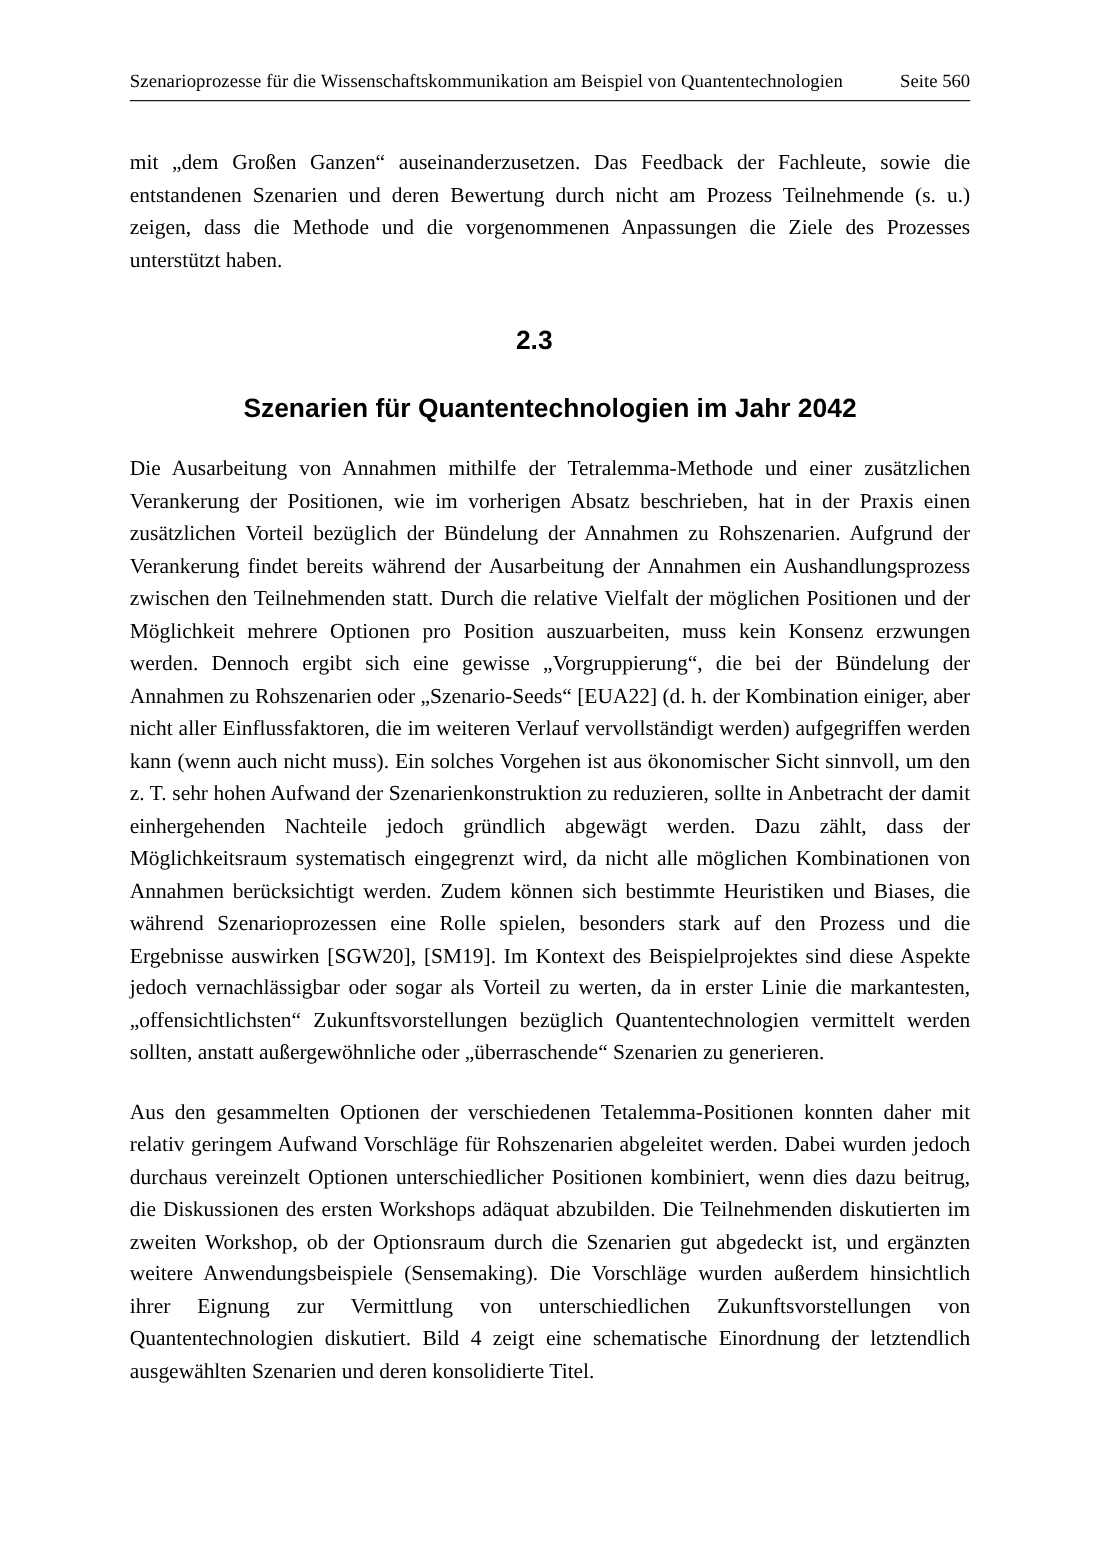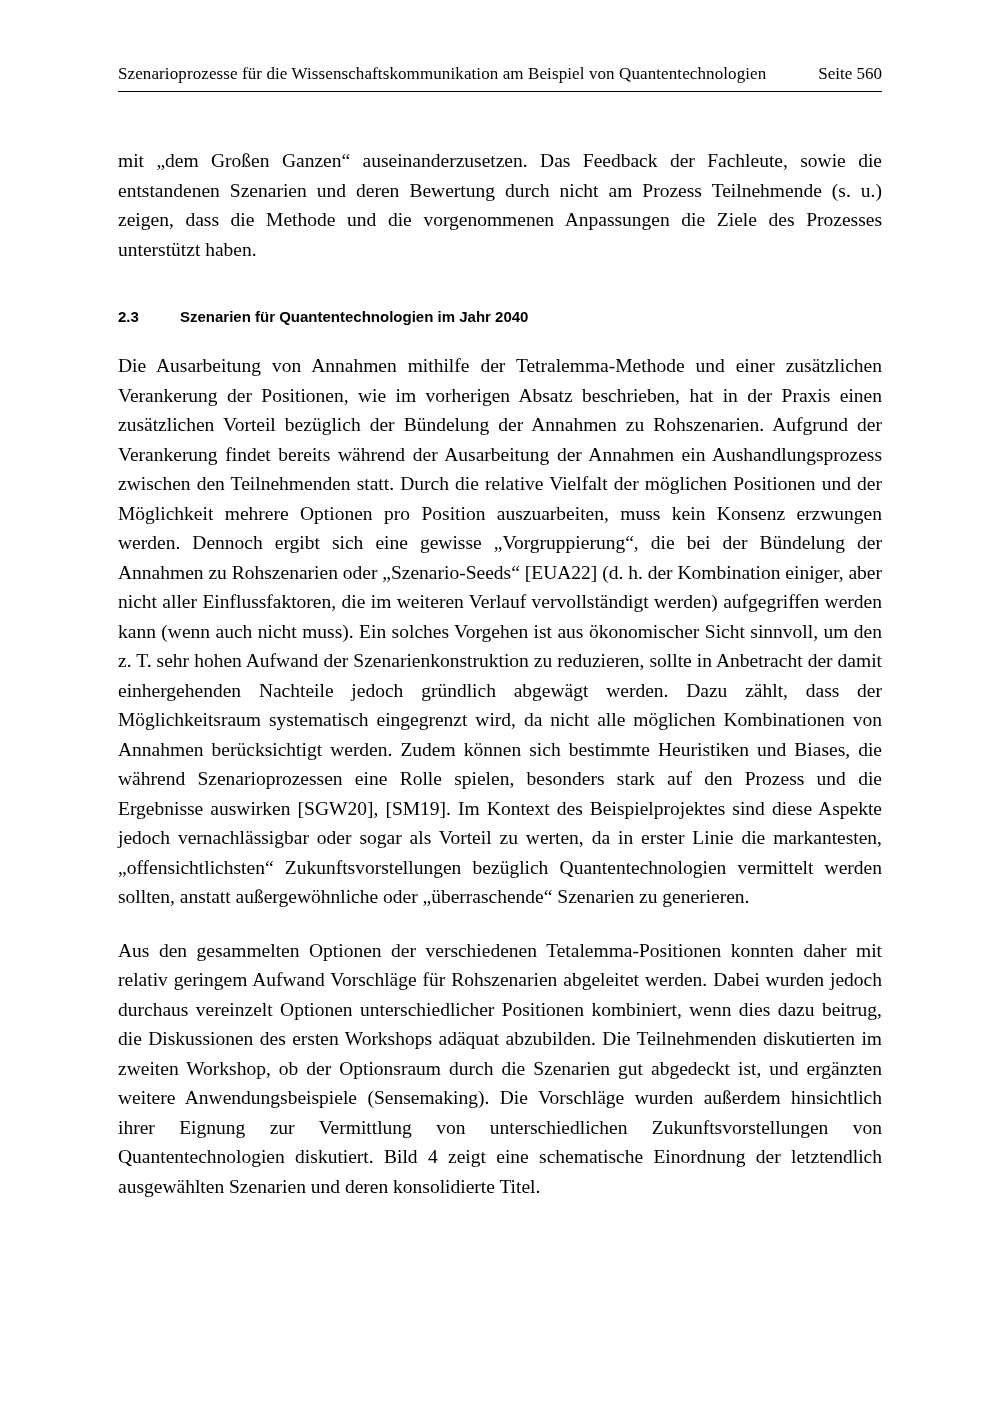--- a/index.html
+++ b/index.html
@@ -26,36 +26,37 @@
     justify-content: space-between;
     align-items: baseline;
     font-size: 17px;
     padding-bottom: 7px;
     border-bottom: 1.5px solid #000000;
   }
   .running-header .running-title {
     letter-spacing: 0.1px;
   }
   .body-text {
-    margin-top: 54px;
+    margin-top: 42px;
   }
   p.para {
     font-size: 19.5px;
     line-height: 29.5px;
     text-align: justify;
     margin: 0 0 24px 0;
     hyphens: manual;
   }
   .section-heading {
     display: flex;
-    align-items: flex-end;
+    align-items: center;
     font-family: "Liberation Sans", sans-serif;
     font-weight: bold;
-    font-size: 15px;
+    font-size: 24px;
     margin: 44px 0 26px 0;
+    flex-direction: column;
   }
   .section-heading .section-number {
     width: 62px;
     flex: 0 0 62px;
   }
 </style>
 </head>
 <body>
 
 <div class="page">
@@ -64,21 +65,21 @@
     <span class="running-title">Szenarioprozesse für die Wissenschaftskommunikation am Beispiel von Quantentechnologien</span>
     <span class="page-number">Seite 560</span>
   </div>
 
   <div class="body-text">
 
     <p class="para">mit „dem Großen Ganzen“ auseinanderzusetzen. Das Feedback der Fachleute, sowie die entstandenen Szenarien und deren Bewertung durch nicht am Prozess Teilnehmende (s. u.) zeigen, dass die Methode und die vorgenommenen Anpassungen die Ziele des Prozesses unterstützt haben.</p>
 
     <h2 class="section-heading">
       <span class="section-number">2.3</span>
-      <span class="section-title">Szenarien für Quantentechnologien im Jahr 2040</span>
+      <span class="section-title">Szenarien für Quantentechnologien im Jahr 2042</span>
     </h2>
 
     <p class="para">Die Ausarbeitung von Annahmen mithilfe der Tetralemma-Methode und einer zusätzlichen Verankerung der Positionen, wie im vorherigen Absatz beschrieben, hat in der Praxis einen zusätzlichen Vorteil bezüglich der Bündelung der Annahmen zu Rohszenarien. Aufgrund der Verankerung findet bereits während der Ausarbeitung der Annahmen ein Aushandlungsprozess zwischen den Teilnehmenden statt. Durch die relative Vielfalt der möglichen Positionen und der Möglichkeit mehrere Optionen pro Position auszuarbeiten, muss kein Konsenz erzwungen werden. Dennoch ergibt sich eine gewisse „Vorgruppierung“, die bei der Bündelung der Annahmen zu Rohszenarien oder „Szenario-Seeds“ [EUA22] (d. h. der Kombination einiger, aber nicht aller Einflussfaktoren, die im weiteren Verlauf vervollständigt werden) aufgegriffen werden kann (wenn auch nicht muss). Ein solches Vorgehen ist aus ökonomischer Sicht sinnvoll, um den z. T. sehr hohen Aufwand der Szenarienkonstruktion zu reduzieren, sollte in Anbetracht der damit einhergehenden Nachteile jedoch gründlich abgewägt werden. Dazu zählt, dass der Möglichkeitsraum systematisch eingegrenzt wird, da nicht alle möglichen Kombinationen von Annahmen berücksichtigt werden. Zudem können sich bestimmte Heuristiken und Biases, die während Szenarioprozessen eine Rolle spielen, besonders stark auf den Prozess und die Ergebnisse auswirken [SGW20], [SM19]. Im Kontext des Beispielprojektes sind diese Aspekte jedoch vernachlässigbar oder sogar als Vorteil zu werten, da in erster Linie die markantesten, „offensichtlichsten“ Zukunftsvorstellungen bezüglich Quantentechnologien vermittelt werden sollten, anstatt außergewöhnliche oder „überraschende“ Szenarien zu generieren.</p>
 
     <p class="para">Aus den gesammelten Optionen der verschiedenen Tetalemma-Positionen konnten daher mit relativ geringem Aufwand Vorschläge für Rohszenarien abgeleitet werden. Dabei wurden jedoch durchaus vereinzelt Optionen unterschiedlicher Positionen kombiniert, wenn dies dazu beitrug, die Diskussionen des ersten Workshops adäquat abzubilden. Die Teilnehmenden diskutierten im zweiten Workshop, ob der Optionsraum durch die Szenarien gut abgedeckt ist, und ergänzten weitere Anwendungsbeispiele (Sensemaking). Die Vorschläge wurden außerdem hinsichtlich ihrer Eignung zur Vermittlung von unterschiedlichen Zukunftsvorstellungen von Quantentechnologien diskutiert. Bild 4 zeigt eine schematische Einordnung der letztendlich ausgewählten Szenarien und deren konsolidierte Titel.</p>
 
   </div>
 
 </div>
 

